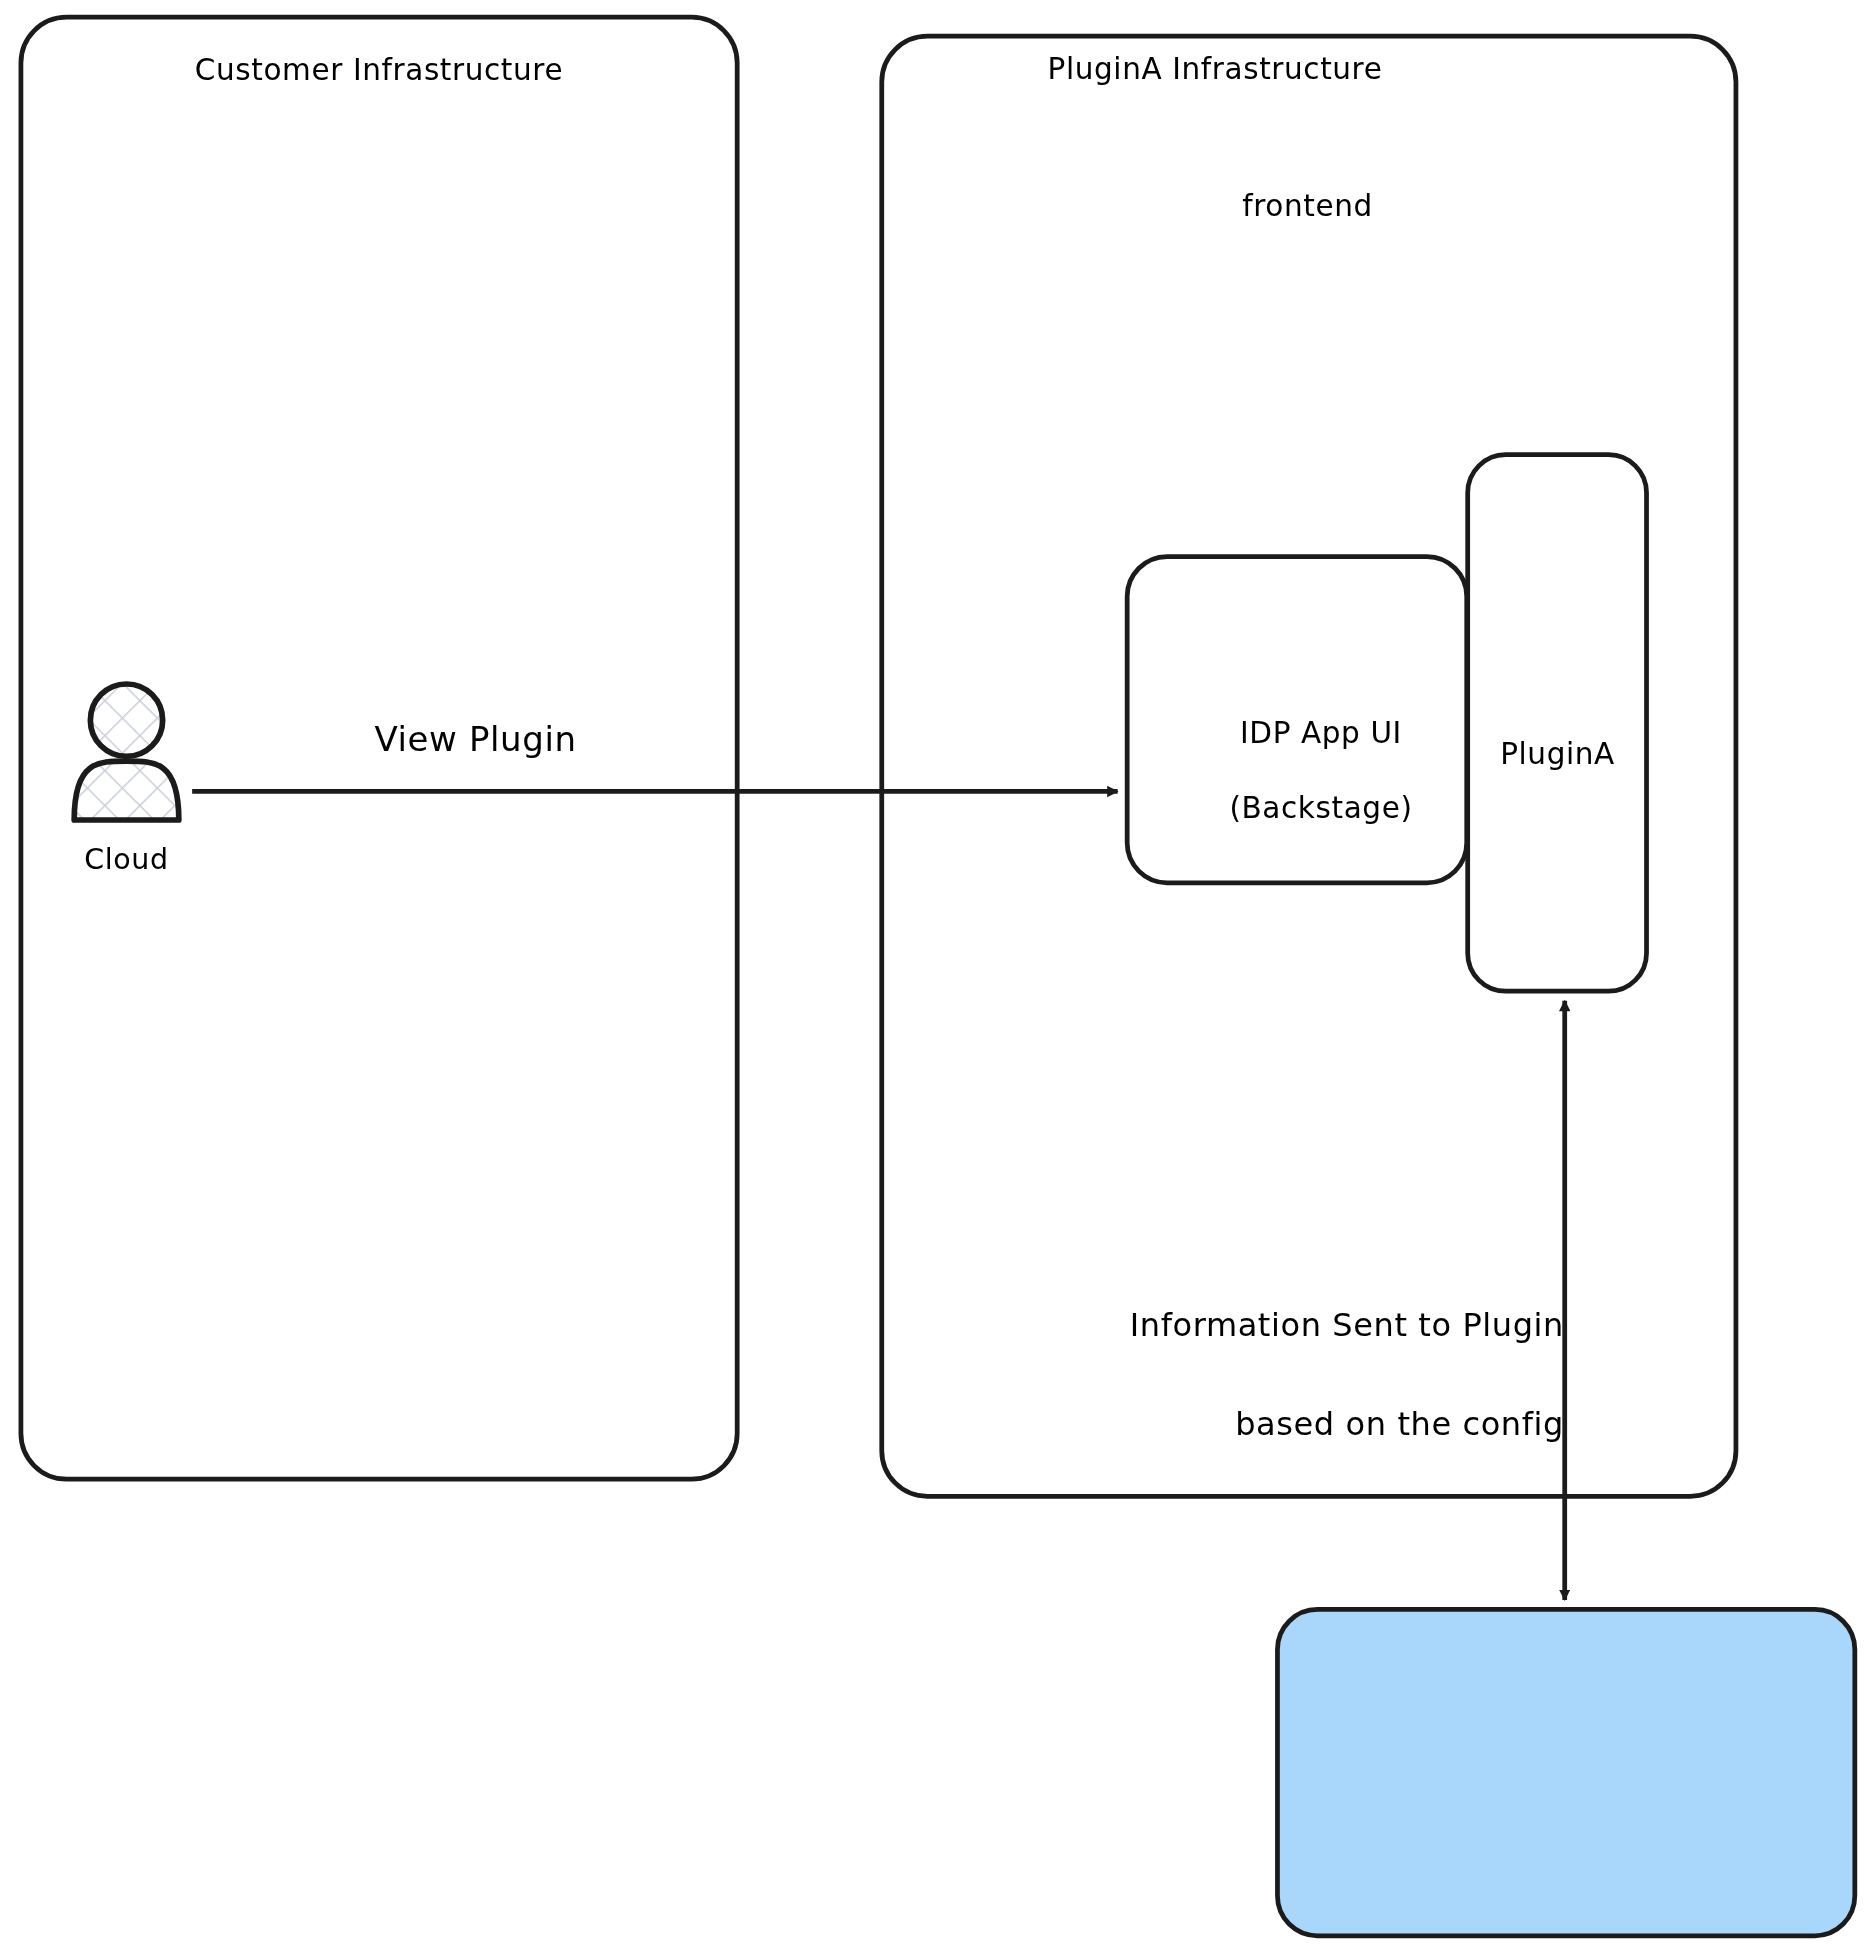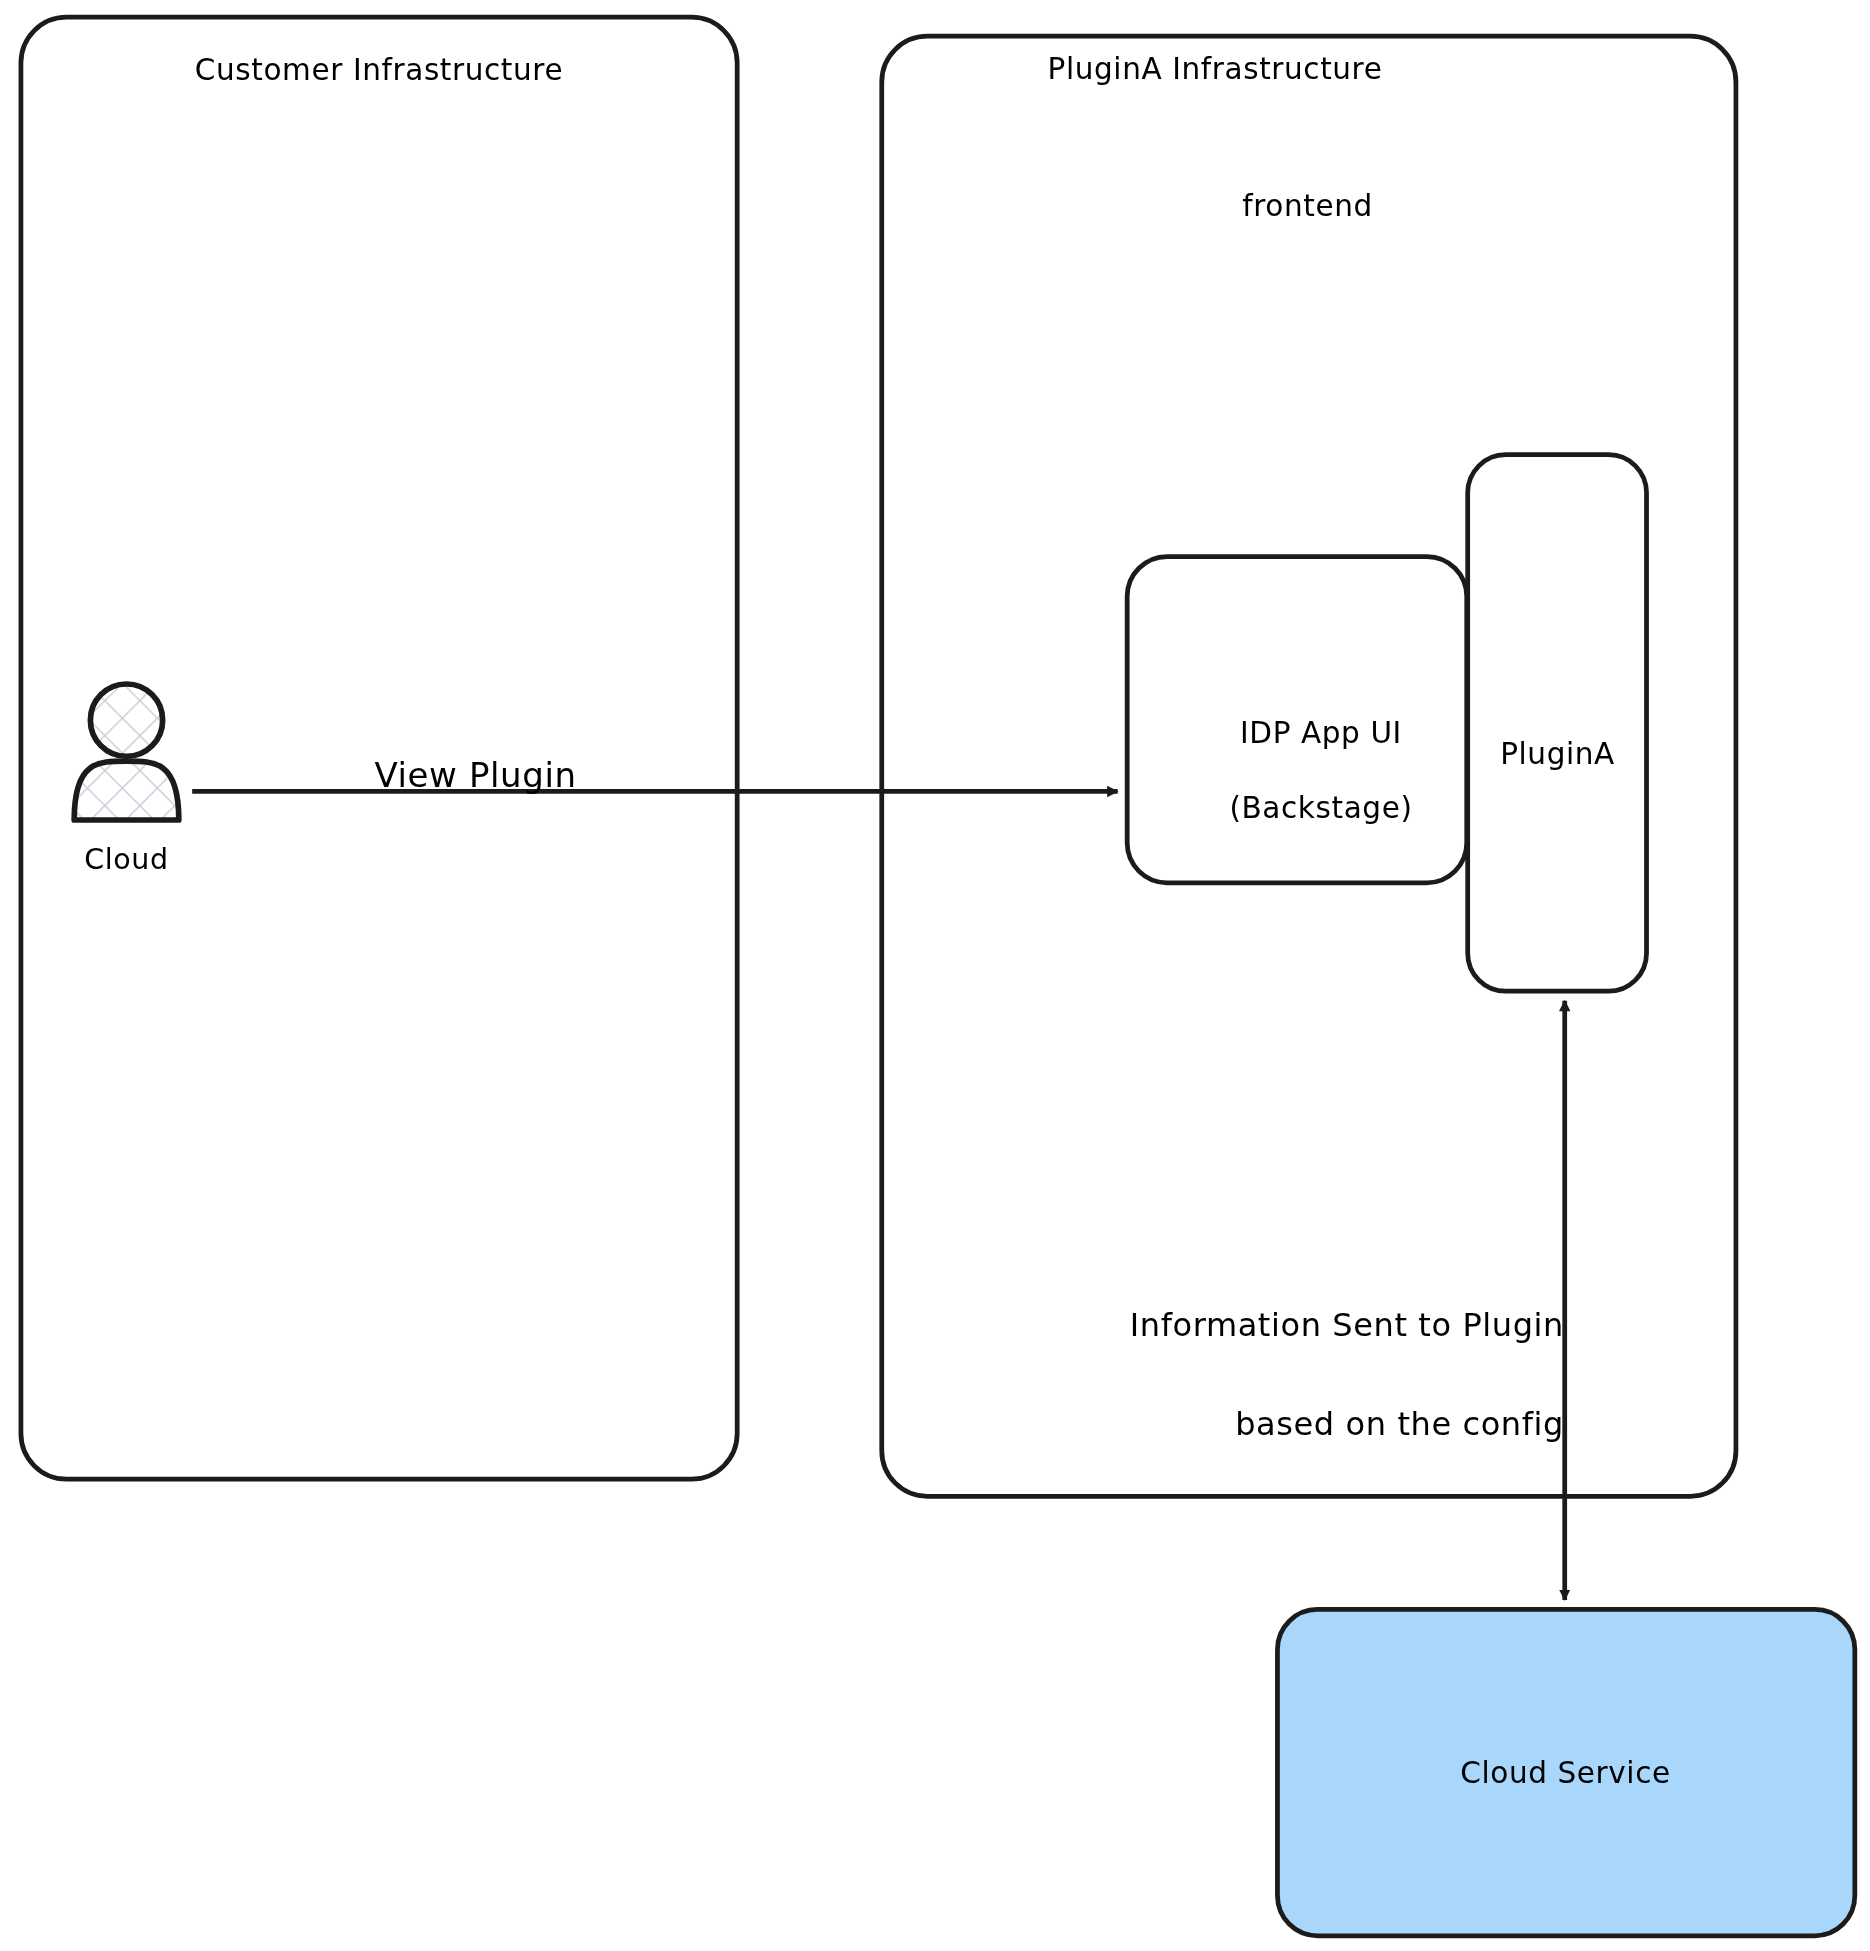--- a/index.html
+++ b/index.html
@@ -98,25 +98,24 @@
 
   <div class="lbl grouptitle" style="left:1165px; top:162px; width:285px;margin-top:26px;">frontend</div>
 
   <div class="lbl nodetext" style="left:1131px; top:677px; width:340px;">
     <span>IDP App UI</span><br>
     <span>(Backstage)</span>
   </div>
 
   <div class="lbl nodetext" style="left:1468px; top:736px; width:179px;">PluginA</div>
 
-  <div class="lbl nodetext" style="left:1277px; top:1755px; width:577px;">Cloud Service</div>
 
   <div class="lbl actortext" style="left:41px; top:842px; width:171px;">Cloud</div>
 
-  <div class="lbl edgetext" style="left:195px; top:718px; width:561px;margin-top:36px;">View Plugin</div>
+  <div class="lbl edgetext" style="left:195px; top:718px; width:561px;">View Plugin</div>
 
   <div class="lbl edgelabel2" style="left:1003px; top:1251px; width:561px; text-align:right;">
     <span>Information Sent to Plugin</span><br>
     <span>based on the config</span>
   </div>
 
 </div>
 
 
 </body></html>

